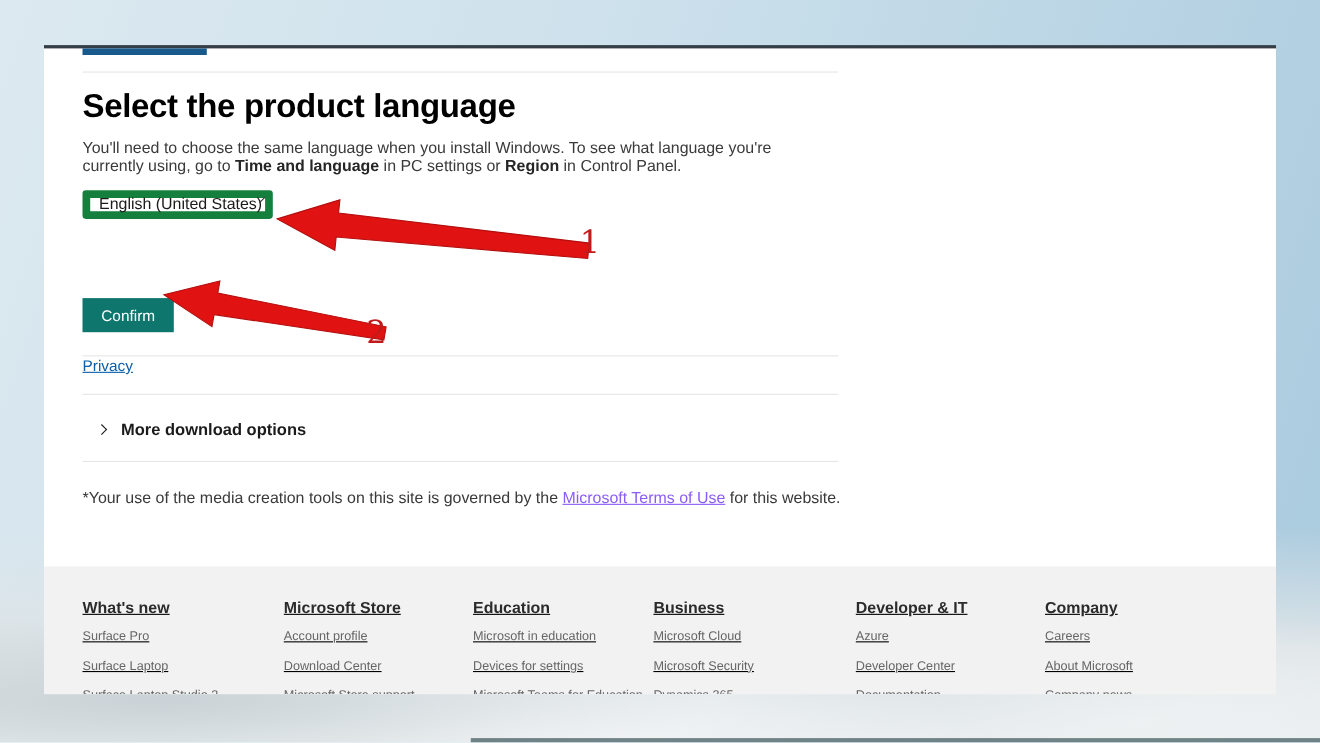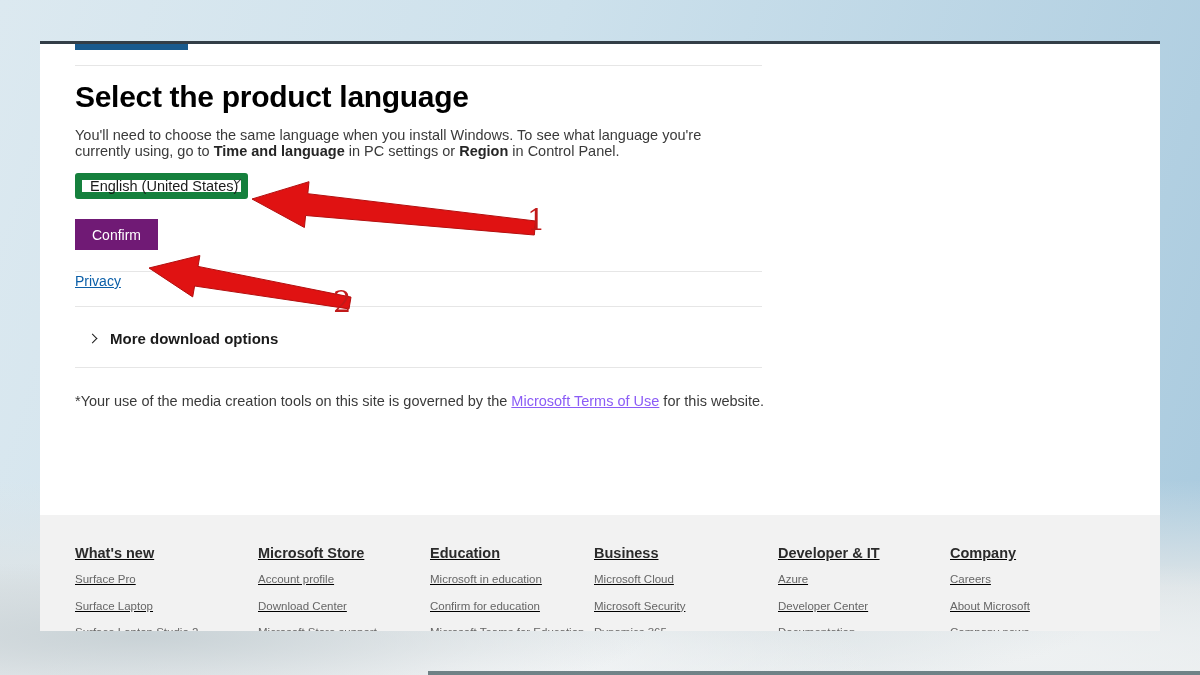--- a/index.html
+++ b/index.html
@@ -50,21 +50,21 @@
   .select-box {
     margin-top:14px; width:173px; height:26px; border:7px solid #15803d;
     border-radius:3px; background:#fff; display:flex; align-items:center;
     justify-content:space-between; padding:0 8px; cursor:pointer;
   }
   .select-box .sel-text { font-size:14.5px; color:#1b1b1b; white-space:nowrap; }
   .chev-down { width:7px; height:7px; border:solid #3a3a3a; border-width:0 1.4px 1.4px 0;
                transform:rotate(45deg) translate(-2px,-2px); margin-top:-3px; }
 
   .confirm-btn {
-    margin-top:20px; height:31px; padding:0 17px; background:#701a75; color:#ffffff;
+    margin-top:72px; height:31px; padding:0 17px; background:#0f766e; color:#ffffff;
     font-size:14px; font-family:"Liberation Sans",sans-serif; border:none;
     display:inline-flex; align-items:center; cursor:pointer;
   }
 
   .privacy-link { display:inline-block; font-size:14px;
                   color:#0b5fa8; text-decoration:underline; cursor:pointer; }
 
   .more-row { margin-top:23px; display:flex; align-items:center; cursor:pointer; }
   .chev-right { width:7px; height:7px; border:solid #1b1b1b; border-width:1.5px 1.5px 0 0;
                 transform:rotate(45deg); margin:0 14px 0 14px; }
@@ -138,21 +138,21 @@
     </div>
     <div class="fcol c2">
       <h4>Microsoft Store</h4>
       <a>Account profile</a>
       <a>Download Center</a>
       <a>Microsoft Store support</a>
     </div>
     <div class="fcol c3">
       <h4>Education</h4>
       <a>Microsoft in education</a>
-      <a>Confirm for education</a>
+      <a>Devices for settings</a>
       <a>Microsoft Teams for Education</a>
     </div>
     <div class="fcol c4">
       <h4>Business</h4>
       <a>Microsoft Cloud</a>
       <a>Microsoft Security</a>
       <a>Dynamics 365</a>
     </div>
     <div class="fcol c5">
       <h4>Developer &amp; IT</h4>

